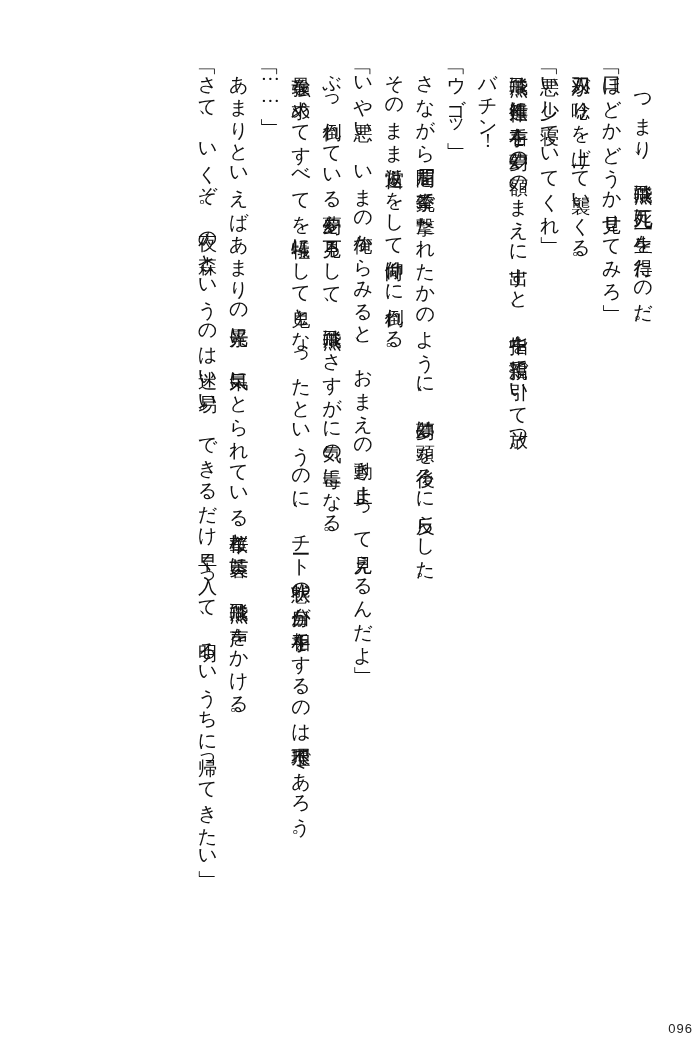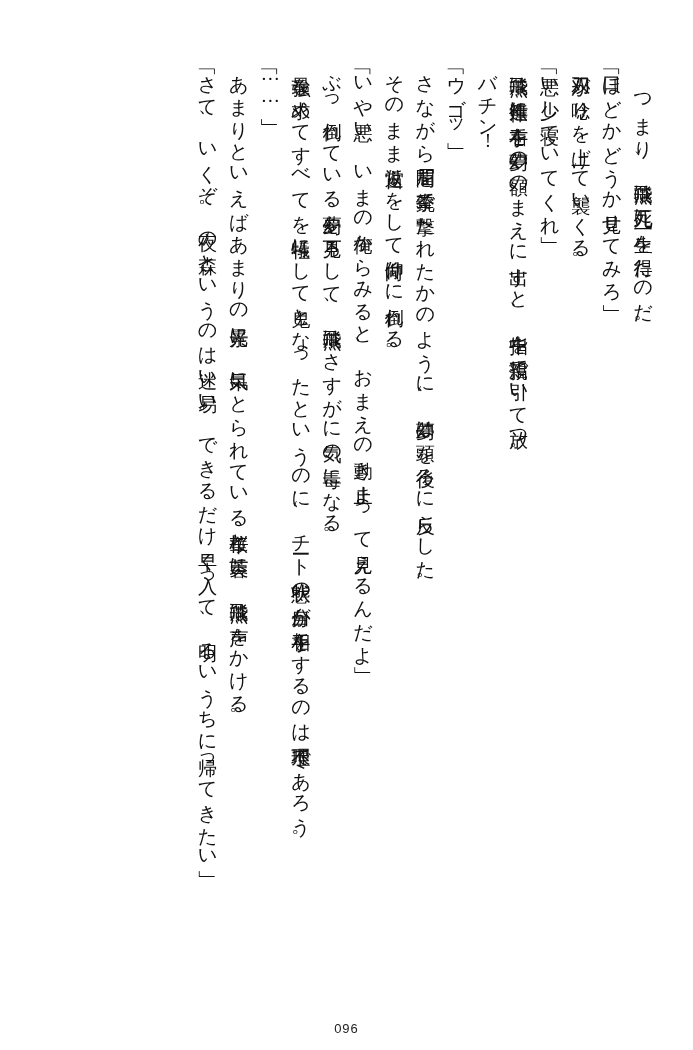--- a/index.html
+++ b/index.html
@@ -50,21 +50,21 @@
     font-weight: 400;
   }
   .indent {
     padding-top: 19px;
   }
   .page-number {
     position: absolute;
     bottom: 14px;
     left: 0;
     width: 693px;
-    text-align: center;
+    text-align: right;
     font-size: 13px;
     letter-spacing: 1px;
     color: #222222;
     font-family: "Liberation Sans", sans-serif;
   }
 </style>
 </head>
 <body>
 
 <div id="page">

